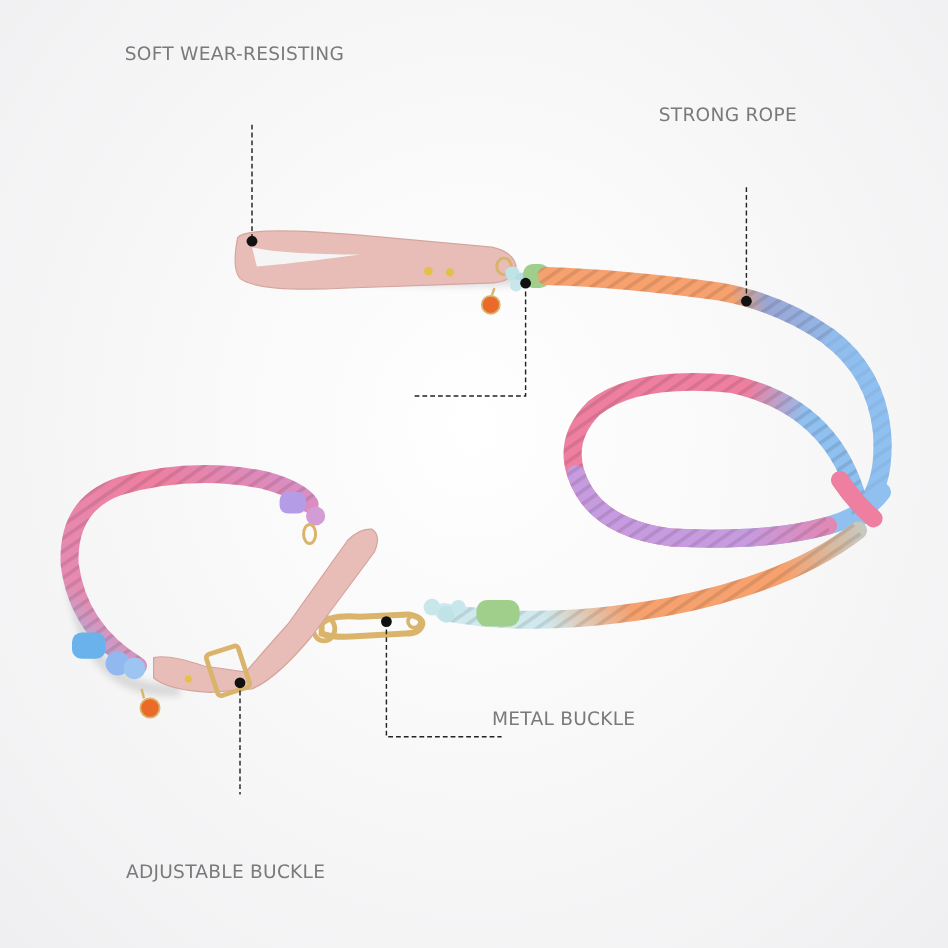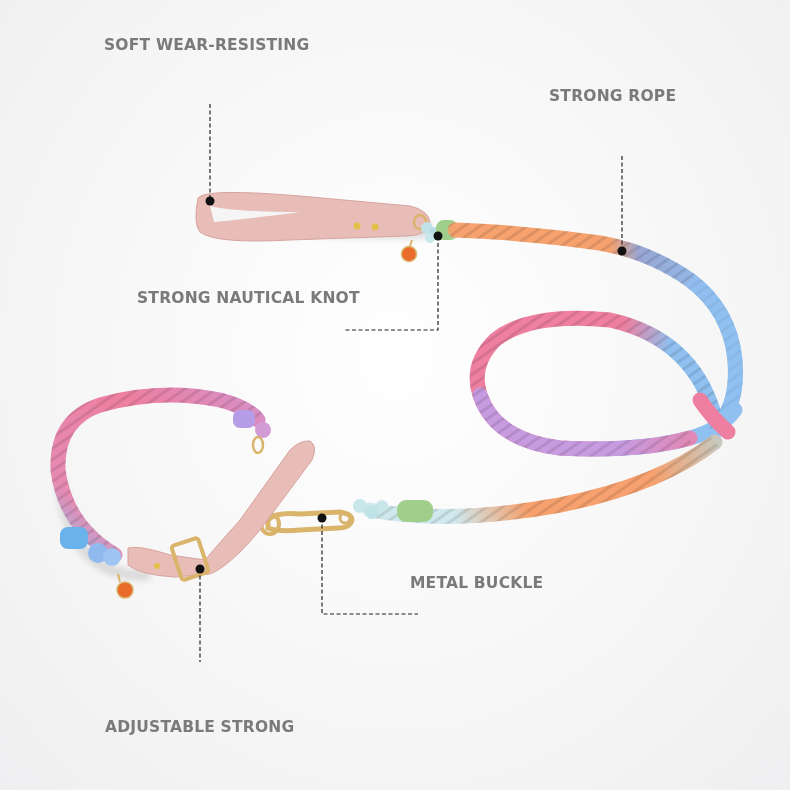--- a/index.html
+++ b/index.html
@@ -8,21 +8,21 @@
       background: #f7f7f8;
       font-family: "DejaVu Sans", sans-serif;
     }
     .canvas {
       position: relative; width: 790px; height: 790px;
       background: radial-gradient(ellipse at 50% 45%, #ffffff 0%, #f6f6f7 60%, #efeff1 100%);
     }
     .label {
       position: absolute;
       color: #7a7a7a;
-      font-weight: bold;
+      font-weight: normal;
       font-size: 15.5px;
       letter-spacing: 0.2px;
       white-space: nowrap;
       line-height: 1;
     }
     svg.art { position: absolute; left: 0; top: 0; }
   </style>
 </head>
 <body>
 
@@ -143,16 +143,15 @@
       <circle cx="210" cy="201" r="4.5"></circle>
       <circle cx="622" cy="251" r="4.5"></circle>
       <circle cx="438" cy="236" r="4.5"></circle>
       <circle cx="322" cy="518" r="4.5"></circle>
       <circle cx="200" cy="569" r="4.5"></circle>
     </g>
   </svg>
 
   <div class="label" style="left:104px; top:38px;">SOFT WEAR-RESISTING</div>
   <div class="label" style="left:549px; top:89px;">STRONG ROPE</div>
-  <div class="label" style="left:137px; top:291px;">STRONG NAUTICAL KNOT</div>
-  <div class="label" style="left:410px; top:576px;">METAL BUCKLE</div>
-  <div class="label" style="left:105px; top:720px;">ADJUSTABLE STRONG</div>
+  <div class="label" style="left:410px; top:592px;">METAL BUCKLE</div>
+  <div class="label" style="left:105px; top:720px;">ADJUSTABLE BUCKLE</div>
 </div>
 
 </body></html>

